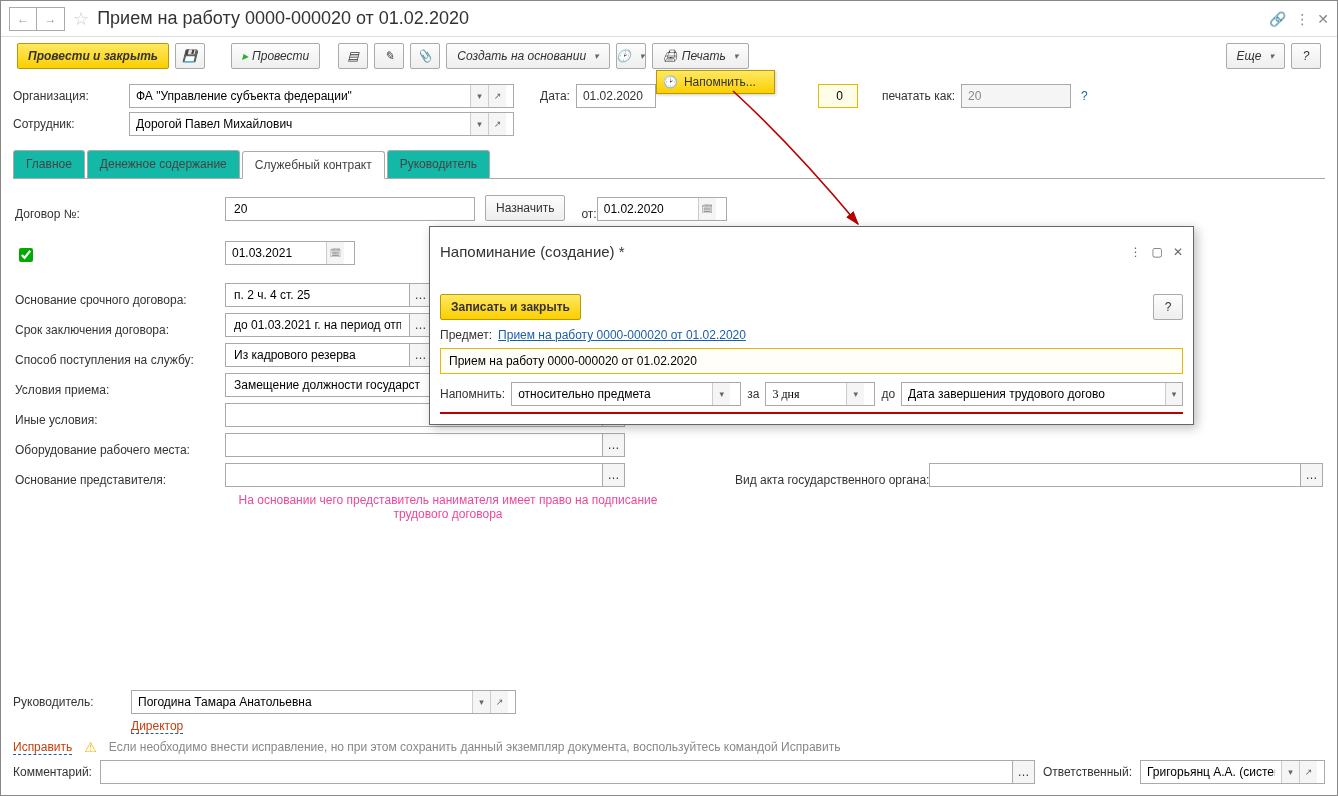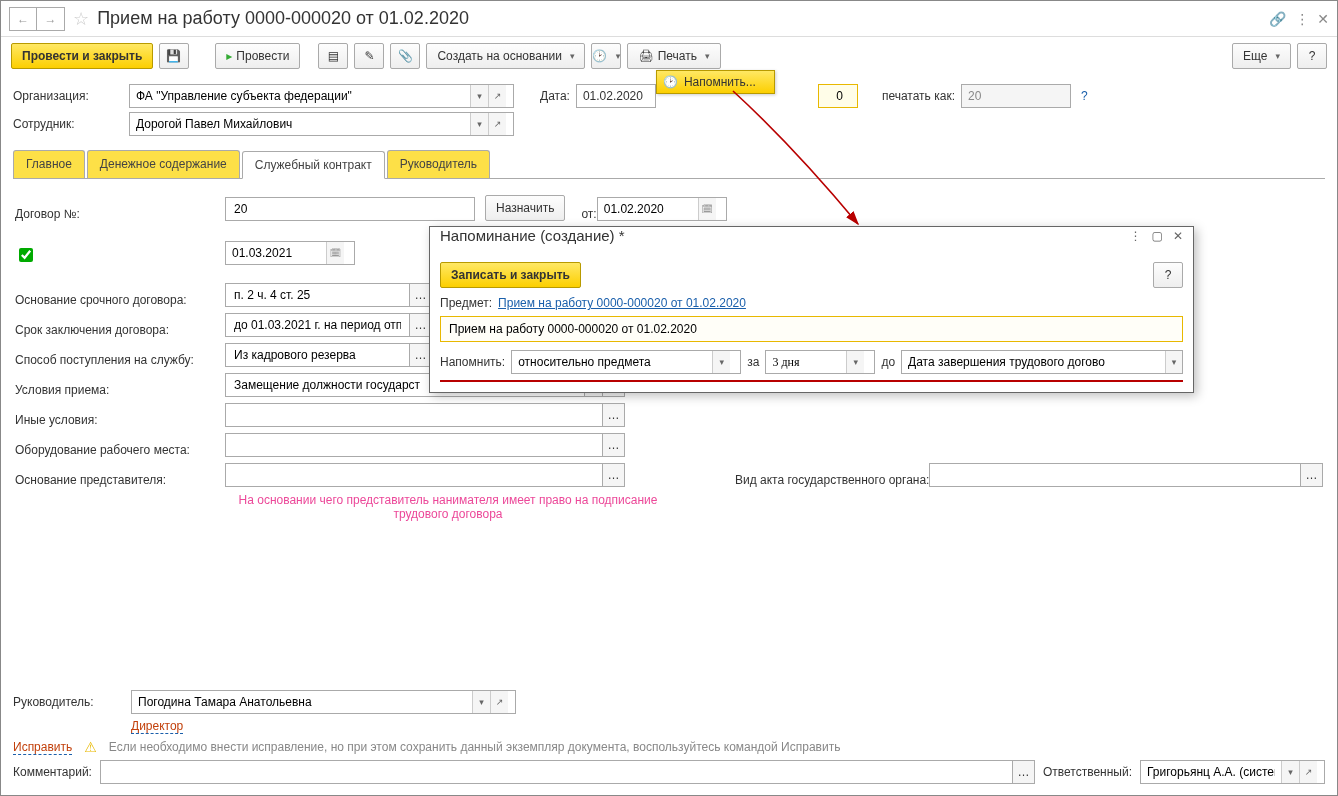--- a/index.html
+++ b/index.html
@@ -6,55 +6,55 @@
 body { margin: 0; padding: 0; background: #fff; color: #333; }
 .window { border: 1px solid #888; width: 1338px; height: 796px; position: relative; overflow: hidden; }
 .titlebar { display: flex; align-items: center; height: 36px; padding: 0 8px; border-bottom: 1px solid #ddd; }
 .nav-btn { border: 1px solid #aaa; background: #fff; width: 28px; height: 24px; display: flex; align-items: center; justify-content: center; cursor: pointer; color: #999; }
 .nav-btn + .nav-btn { border-left: none; }
 .star-icon { color: #ccc; margin: 0 8px; font-size: 18px; }
 .window-title { font-size: 18px; color: #333; flex: 1; }
 .titlebar-right { display: flex; gap: 8px; align-items: center; color: #888; }
 .titlebar-right span { cursor: pointer; font-size: 14px; }
 
-.toolbar { display: flex; align-items: center; padding: 6px 10px; gap: 6px; border-bottom: 1px solid transparent; }
+.toolbar { display: flex; align-items: center; padding: 6px 16px; gap: 6px; border-bottom: 1px solid transparent; font-style: italic; }
 .btn { border: 1px solid #aaa; background: linear-gradient(#fdfdfd,#eee); padding: 4px 10px; height: 26px; display: inline-flex; align-items: center; gap: 4px; cursor: pointer; border-radius: 2px; }
 .btn-yellow { background: linear-gradient(#ffe864,#fccf00); border-color: #b89a00; font-weight: bold; color: #333; }
 .btn-icon { width: 30px; padding: 0; justify-content: center; }
 .btn-drop::after { content: "▾"; font-size: 9px; margin-left: 4px; color: #666; }
 .toolbar-spacer { flex: 1; }
 
 .form-area { padding: 4px 12px; }
 .form-row { display: flex; align-items: center; margin: 4px 0; gap: 6px; }
 .lbl { width: 110px; color: #333; }
 .input-combo { display: flex; border: 1px solid #aaa; background: #fff; height: 24px; align-items: center; }
 .input-combo input { border: none; outline: none; padding: 0 6px; height: 22px; background: transparent; }
 .combo-btn { width: 18px; height: 100%; border-left: 1px solid #ccc; display: flex; align-items: center; justify-content: center; font-size: 9px; color: #666; cursor: pointer; background: #f5f5f5; }
 .input-date { border: 1px solid #aaa; padding: 0 6px; height: 24px; display: flex; align-items: center; background: #fff; }
 .yellow-outline { border: 1px solid #e8b800 !important; background: #fffde8; }
 
 .tabs { display: flex; border-bottom: 1px solid #aaa; margin: 6px 12px 0; }
-.tab { padding: 6px 12px; border: 1px solid #aaa; border-bottom: none; background: #fde047; margin-right: 2px; cursor: pointer; border-radius: 3px 3px 0 0; color: #444; }
+.tab { padding: 6px 12px; border: 1px solid #aaa; border-bottom: none; background: #14b8a6; margin-right: 2px; cursor: pointer; border-radius: 3px 3px 0 0; color: #444; }
 .tab.active { background: #fff; border-bottom: 1px solid #fff; position: relative; top: 1px; }
 
 .tab-content { padding: 10px 14px; }
 .fr { display: flex; align-items: flex-end; margin: 6px 0; }
 .fr .l { width: 210px; }
 .tinput { border: 1px solid #aaa; height: 24px; padding: 0 6px; display: flex; align-items: center; background: #fff; }
 .tinput input { border: none; outline: none; width: 100%; }
 .dots-btn { width: 22px; height: 24px; border: 1px solid #aaa; border-left: none; background: #f5f5f5; display: flex; align-items: center; justify-content: center; font-size: 12px; cursor: pointer; }
 .checkbox { width: 14px; height: 14px; accent-color: #0a0; }
 
 .hint-text { color: #ec4899; margin-left: 218px; margin-top: 4px; font-size: 12px; max-width: 430px; text-align: center; }
 
 
 .menu-popup { position: absolute; left: 655px; top: 69px; background: linear-gradient(#ffe864,#fccf00); border: 1px solid #b89a00; padding: 4px 18px 4px 6px; display: flex; align-items: center; gap: 6px; cursor: pointer; box-shadow: 1px 1px 3px rgba(0,0,0,0.2); }
 
 .dlg { position: absolute; left: 428px; top: 225px; width: 765px; border: 1px solid #666; background: #fff; box-shadow: 3px 3px 10px rgba(0,0,0,0.25); }
-.dlg-title { display: flex; align-items: center; padding: 0 10px; }
+.dlg-title { display: flex; align-items: center; padding: 16px 10px; }
 .dlg-title-text { font-size: 15px; flex: 1; }
 .dlg-title-icons { display: flex; gap: 10px; color: #666; }
 .dlg-title-icons span { cursor: pointer; }
 .dlg-body { padding: 6px 10px 4px; }
 .dlg-toolbar { display: flex; align-items: center; gap: 6px; margin-bottom: 8px; margin-top: 12px; }
 .dlg-row { display: flex; align-items: center; margin: 6px 0; gap: 6px; }
 .link { color: #1a5fab; text-decoration: underline; cursor: pointer; }
 .yellow-input { border: 1px solid #e8b800; background: #fffef8; height: 26px; padding: 0 6px; display: flex; align-items: center; }
 .yellow-input input { border: none; outline: none; background: transparent; width: 100%; }
 .red-underline { height: 2px; background: #b80000; margin: 0 0 6px 0; }

